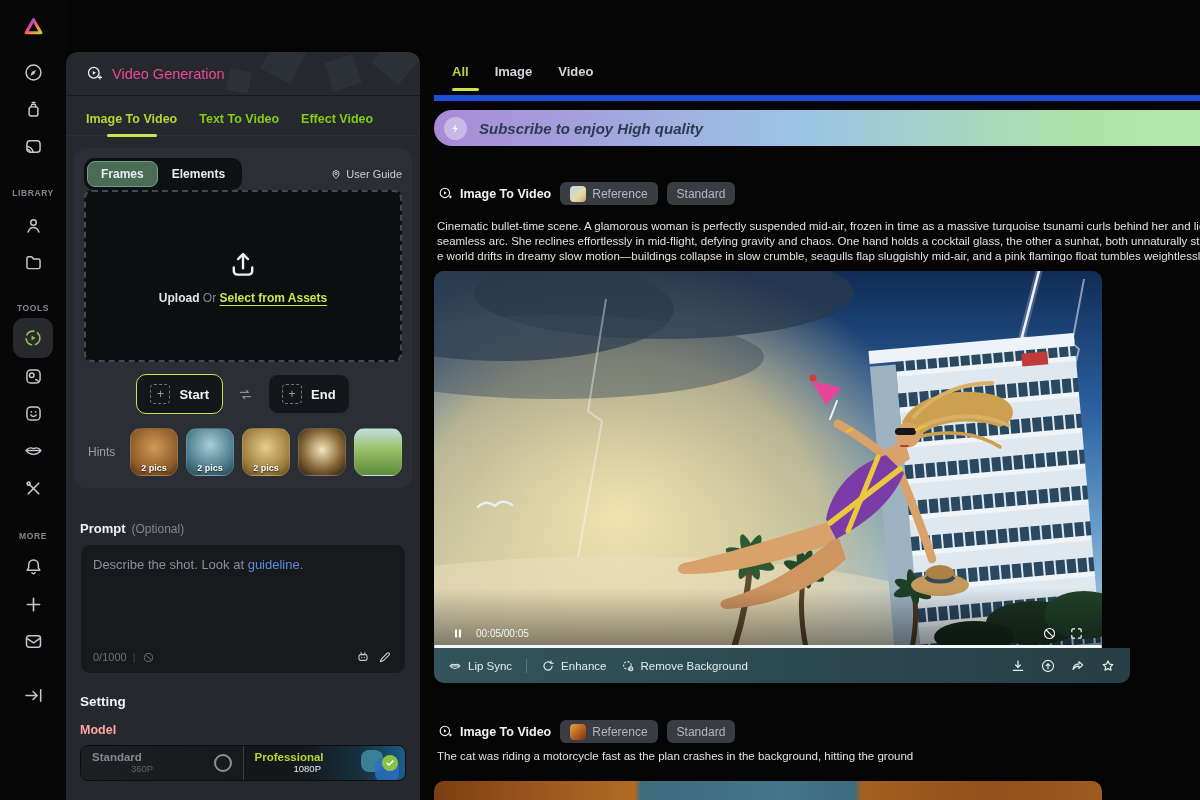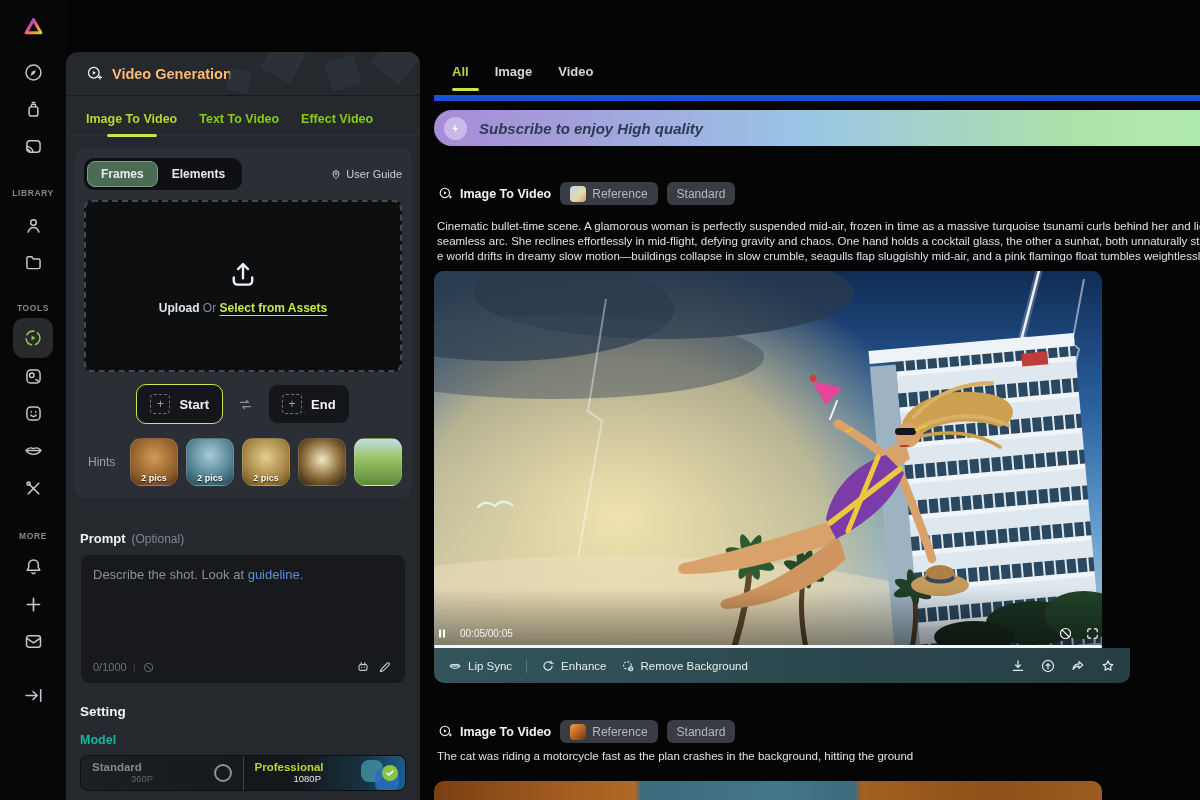--- a/index.html
+++ b/index.html
@@ -10,33 +10,33 @@
   #sidebar{position:absolute;left:0;top:0;width:66px;height:800px;background:#070708;z-index:5;}
   .srow{position:absolute;left:0;width:66px;display:flex;justify-content:center;align-items:center;height:24px;color:#c3c8cd;cursor:pointer;}
   .srow svg{width:21px;height:21px;}
   .slabel{position:absolute;left:0;width:66px;text-align:center;font-size:8.5px;letter-spacing:.6px;color:#83888e;font-weight:bold;}
   .sactive{position:absolute;left:13px;width:40px;height:40px;background:#27292d;border-radius:11px;display:flex;align-items:center;justify-content:center;color:#8bc34a;}
   .sactive svg{width:22px;height:22px;}
 
   
   #panel{position:absolute;left:66px;top:52px;width:354px;height:748px;background:#25282d;border-radius:12px 12px 0 0;overflow:hidden;z-index:4;}
   .phead{position:relative;height:43px;border-bottom:1px solid #17191c;display:flex;align-items:center;padding-left:20px;gap:9px;overflow:hidden;}
-  .phead .ptitle{font-size:14.5px;font-weight:bold;color:#fdba74;}
+  .phead .ptitle{font-size:14.5px;font-weight:normal;color:#ec4899;}
   .tri{position:absolute;background:#2f343b;opacity:.75;}
   .ptabs{display:flex;gap:22px;padding:16px 20px 0 20px;border-bottom:1px solid #2c3036;}
   .ptab{font-size:12.5px;font-weight:bold;color:#84cc16;padding-bottom:9px;position:relative;cursor:pointer;}
   .ptab.on{color:#b9d433;}
   .ptab.on:after{content:"";position:absolute;left:50%;transform:translateX(-50%);bottom:-2px;width:50px;height:3px;border-radius:2px;background:#c9e64c;}
   .card{margin:12px 8px 0 8px;background:#2b2f35;border-radius:12px;padding:10px 10px 12px 10px;}
   .toggleRow{display:flex;align-items:center;justify-content:space-between;}
   .seg{display:flex;background:#0e1013;border-radius:10px;padding:3px;}
   .segbtn{font-size:12px;font-weight:bold;color:#e8eaec;padding:6px 14px;border-radius:8px;cursor:pointer;}
   .segbtn.on{background:#4a6b54;border:1px solid #7d9c87;padding:5px 13px;}
   .uguide{display:flex;align-items:center;gap:4px;font-size:11px;color:#c9ced3;cursor:pointer;}
-  .upload{margin-top:10px;height:168px;background:#0c0e10;border:2px dashed #43494f;border-radius:8px;
+  .upload{height:168px;background:#0c0e10;border:2px dashed #43494f;border-radius:8px;
     display:flex;flex-direction:column;align-items:center;justify-content:center;gap:10px;cursor:pointer;}
   .upline{font-size:12px;font-weight:bold;}
   .upline .w{color:#e2e6e9;} .upline .g{color:#83888e;font-weight:normal;} .upline .a{color:#c9e64c;text-decoration:underline;text-underline-offset:3px;cursor:pointer;}
   .seRow{margin-top:12px;display:flex;align-items:center;justify-content:center;gap:14px;}
   .febtn{height:38px;display:flex;align-items:center;gap:9px;background:#141619;border:1px solid #2b2f34;border-radius:10px;padding:0 13px;cursor:pointer;}
   .febtn.on{border:1.5px solid #c9e64c;}
   .minisq{width:18px;height:18px;border:1.5px dashed #6f757c;border-radius:4px;display:flex;align-items:center;justify-content:center;color:#9aa0a6;font-size:12px;line-height:1;}
   .felab{font-size:13px;font-weight:bold;color:#f0f2f4;}
   .swap{color:#8a9096;}
   .hintsRow{margin-top:14px;display:flex;align-items:center;gap:8px;padding-left:4px;}
@@ -52,21 +52,21 @@
   .plabRow{margin-top:18px;display:flex;align-items:baseline;gap:6px;}
   .plab{font-size:13px;font-weight:bold;color:#f0f2f4;margin-top:15px;}
   .popt{font-size:12px;color:#83888e;}
   .parea{margin-top:8px;height:108px;background:#17191d;border:1px solid #26292e;border-radius:10px;position:relative;padding:10px 12px;cursor:text;}
   .ph{font-size:13px;color:#8a9096;}
   .ph .lnk{color:#5a8fd8;cursor:pointer;}
   .pfoot{position:absolute;left:12px;right:12px;bottom:8px;display:flex;align-items:center;color:#6b7178;font-size:11px;gap:6px;}
   .pfoot .spacer{flex:1;}
   .pfoot svg{width:16px;height:16px;color:#c3c8cd;cursor:pointer;}
   .sethead{margin-top:20px;font-size:13.5px;font-weight:bold;color:#f0f2f4;}
-  .modlab{margin-top:14px;font-size:12.5px;font-weight:bold;color:#14b8a6;}
+  .modlab{margin-top:14px;font-size:12.5px;font-weight:bold;color:#fca5a5;}
   .modsel{margin-top:8px;height:34px;border-radius:8px;overflow:hidden;display:flex;background:#17191c;position:relative;border:1px solid #0d0e10;}
   .mopt{flex:1;display:flex;align-items:center;padding:0 11px;cursor:pointer;position:relative;}
   .mopt.left{border-right:1px solid #3c4147;background:linear-gradient(90deg,#1d2023,#17191c);}
   .mopt.right{background:linear-gradient(90deg,#15181b 35%,#173242 75%,#1d5d8a 100%);overflow:hidden;}
   .mname{font-size:11.5px;font-weight:bold;color:#83888e;line-height:1.15;}
   .mres{font-size:9.5px;color:#5d6368;line-height:1.1;margin-left:39px;}
   .mname.pro{color:#b9d433;} .mres.pro{color:#e8eaec;}
   .radio{margin-left:auto;width:14px;height:14px;border:2px solid #8a9096;border-radius:50%;}
   .bub{position:absolute;border-radius:8px;opacity:.85;}
   .checkb{position:absolute;right:7px;top:9px;width:16px;height:16px;border-radius:50%;background:#8bc34a;display:flex;align-items:center;justify-content:center;}
@@ -87,21 +87,21 @@
   .fhead{position:absolute;left:4px;display:flex;align-items:center;gap:9px;height:23px;}
   .ftype{font-size:12.5px;font-weight:bold;color:#f0f2f4;display:flex;align-items:center;gap:7px;}
   .badge{height:23px;background:#393d43;border-radius:6px;display:flex;align-items:center;gap:6px;padding:0 10px;font-size:12px;color:#b4b9be;}
   .badge .bthumb{width:16px;height:16px;border-radius:4px;}
   .bt1{background:linear-gradient(135deg,#bcd8e8 0%,#e8d8a8 60%,#c8a86a 100%);}
   .bt2{background:linear-gradient(135deg,#e8a04a 0%,#b05a1e 60%,#6a3410 100%);}
   .plines{position:absolute;left:3px;top:219px;right:-400px;}
   .pline{font-size:11.5px;line-height:14.9px;color:#e0e1e3;white-space:nowrap;}
   .vcard{position:absolute;left:0;top:271px;width:668px;}
   .vscreen{position:relative;width:668px;height:377px;border-radius:10px 10px 0 0;overflow:hidden;background:#123;cursor:pointer;}
-  .vctrl{position:absolute;left:0;right:0;bottom:7px;display:flex;align-items:center;gap:12px;padding:0 2px;color:#fff;}
+  .vctrl{position:absolute;left:0;right:0;bottom:7px;display:flex;align-items:center;gap:12px;padding:0 18px;color:#fff;}
   .vtime{font-size:10px;color:#f0f3f5;}
   .vctrl .sp{flex:1;}
   .vctrl svg{width:15px;height:15px;cursor:pointer;}
   .vprog{position:absolute;left:0;bottom:0;height:3px;width:100%;background:#f4f6f8;border-radius:2px;}
   .vbar{width:668px;height:35px;background:linear-gradient(90deg,#33545b,#263f45);border-radius:0 0 10px 10px;
     display:flex;align-items:center;padding:0 14px;gap:14px;color:#e4ecec;}
   .vact{display:flex;align-items:center;gap:6px;font-size:11.5px;cursor:pointer;}
   .vact svg{width:14px;height:14px;}
   .vdiv{width:1px;height:14px;background:#5a7478;}
   .vbar .sp{flex:1;}

